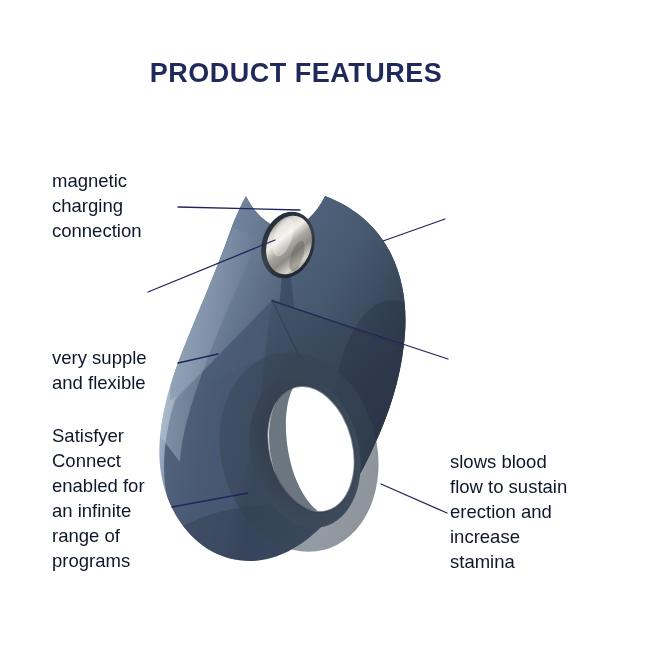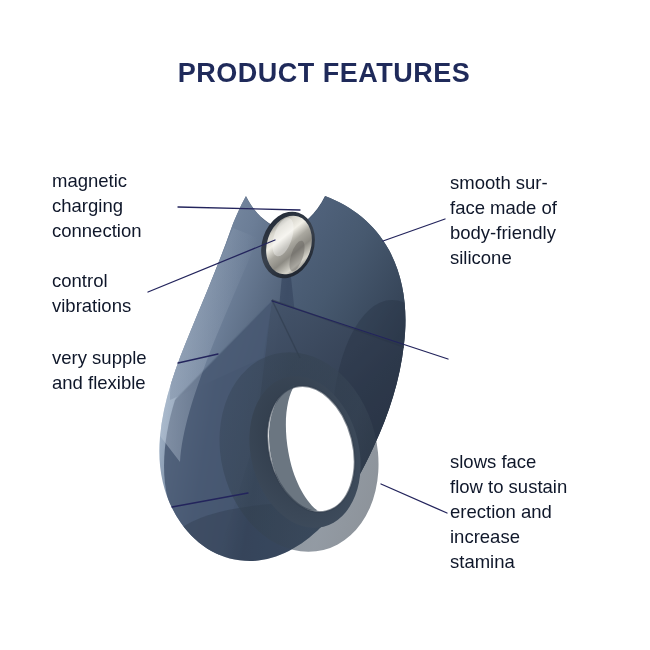--- a/index.html
+++ b/index.html
@@ -21,21 +21,20 @@
     position: absolute;
     top: 58px;
     left: 0;
     width: 592px;
     text-align: center;
     font-size: 27px;
     font-weight: bold;
     letter-spacing: 0.5px;
     color: #1f2a5a;
     font-family: "Liberation Sans", sans-serif;
-    margin-left: 28px;
   }
   .callout {
     position: absolute;
     font-size: 18.5px;
     line-height: 25px;
     color: #0f172a;
     font-family: "Liberation Sans", sans-serif;
     white-space: pre-line;
   }
   .callout.left  { text-align: left; left: 52px; }
@@ -226,28 +225,28 @@
 
       <line x1="383" y1="241" x2="445" y2="219"></line>
       <line x1="272" y1="301" x2="448" y2="359"></line>
       <line x1="381" y1="484" x2="447" y2="513"></line>
     </g>
   </svg>
 
   <div class="callout left" id="c-magnetic">magnetic
 charging
 connection</div>
-  <div class="callout left" id="c-control">control
-vibrations</div>
   <div class="callout left" id="c-supple">very supple
 and flexible</div>
-
-  <div class="callout right" id="c-smooth">smooth sur-
-face made of
-body-friendly
-silicone</div>
-  <div class="callout right" id="c-blood">slows face
+  <div class="callout left" id="c-connect">Satisfyer
+Connect
+enabled for
+an infinite
+range of
+programs</div>
+
+  <div class="callout right" id="c-blood">slows blood
 flow to sustain
 erection and
 increase
 stamina</div>
 
 </div>
 
 </body></html>

